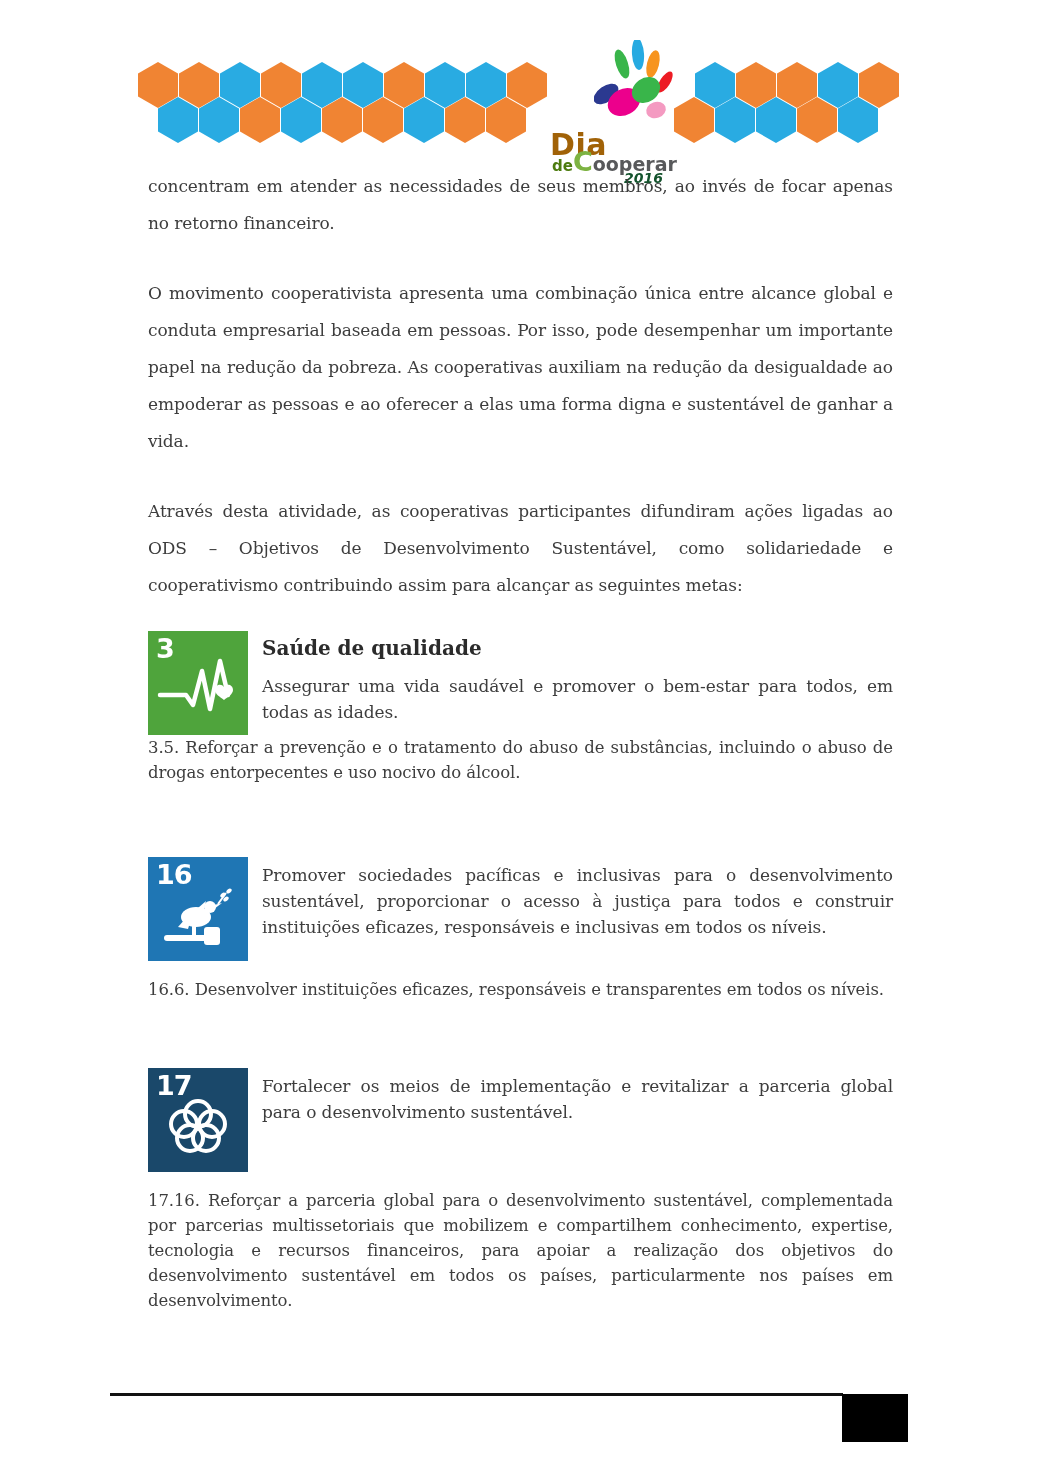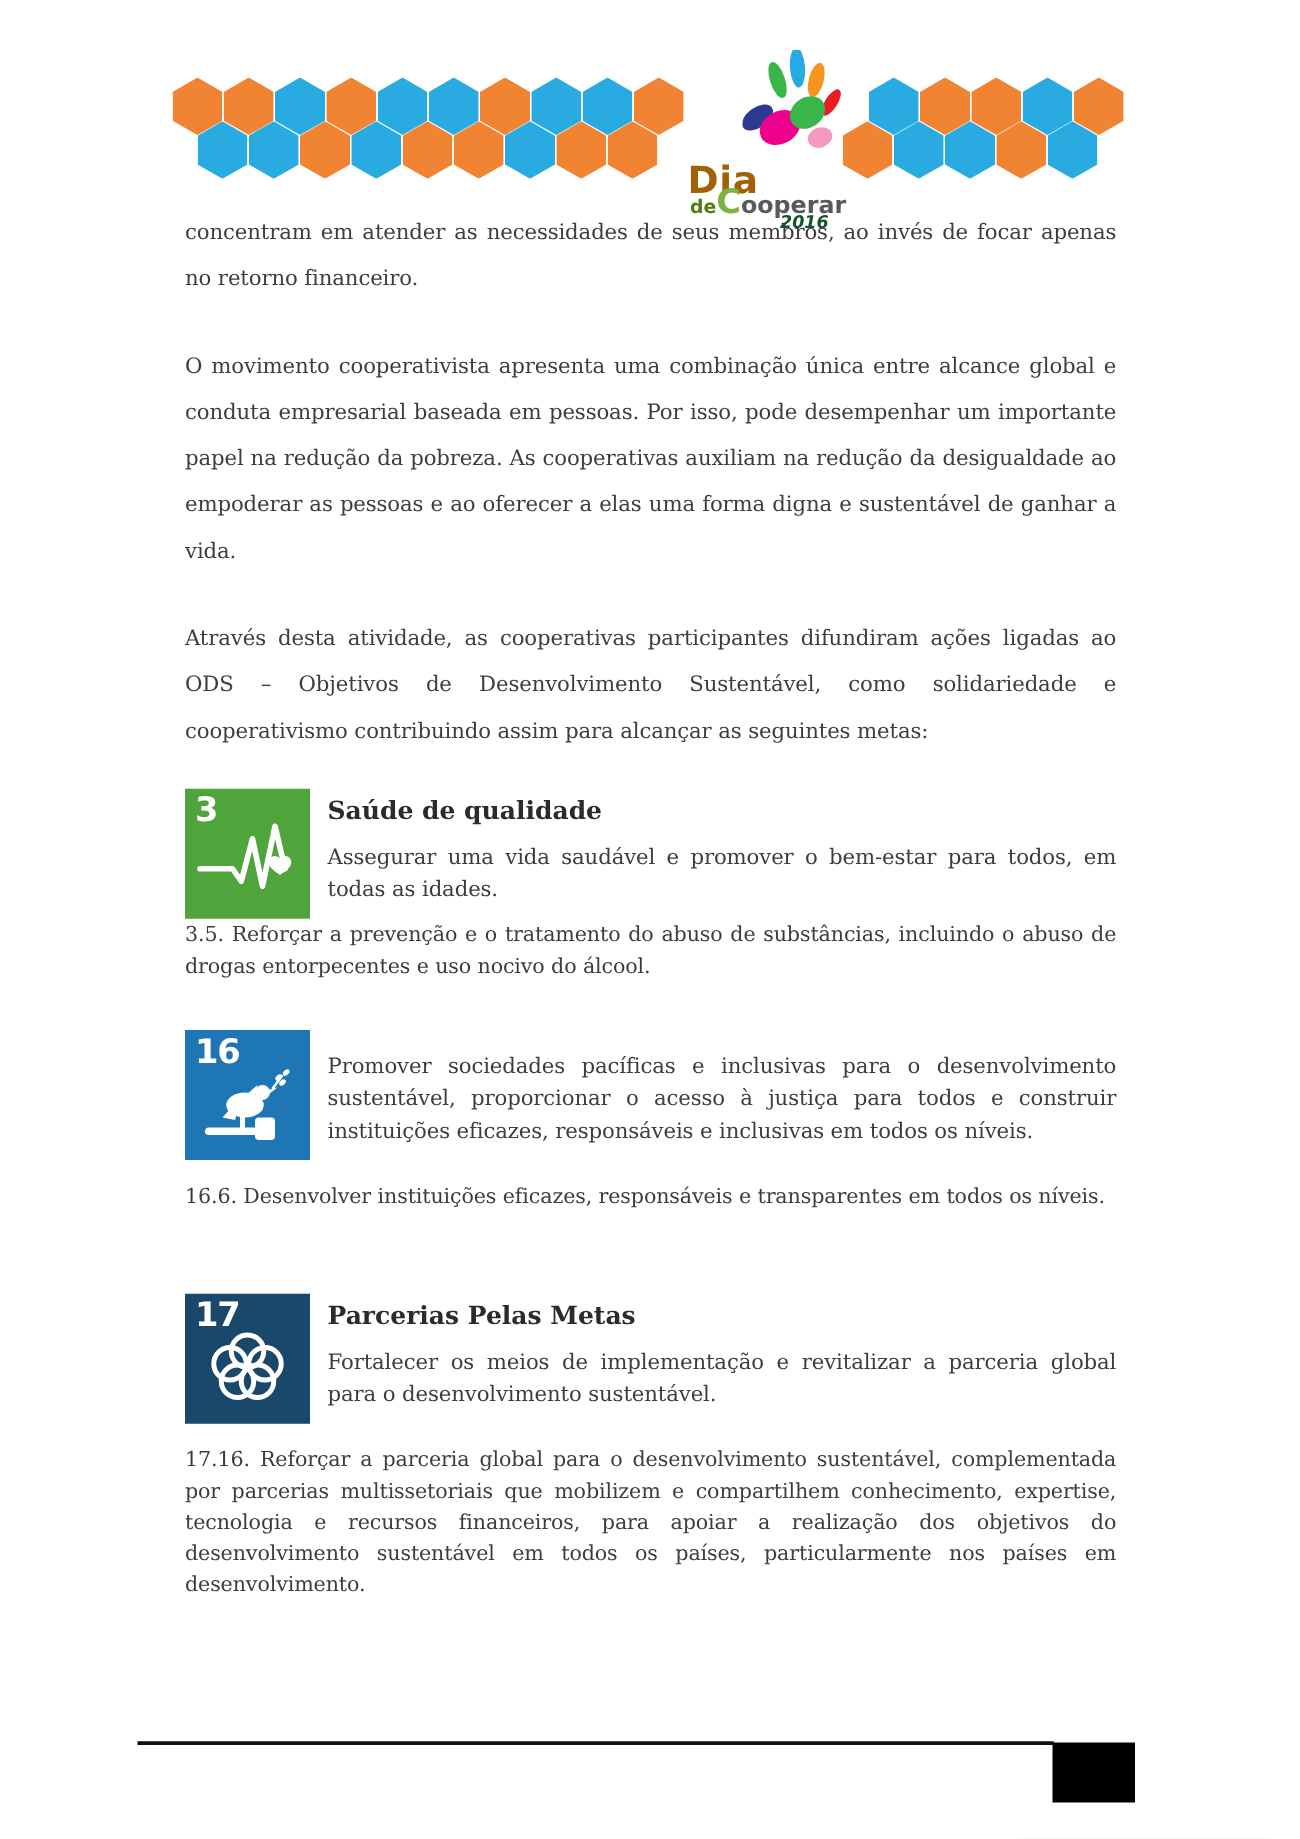--- a/index.html
+++ b/index.html
@@ -38,21 +38,21 @@
     font-family:"DejaVu Sans","Liberation Sans",sans-serif;
     font-weight:bold; font-size:27px; letter-spacing:-1px;
   }
   .goal-text { margin-left:14px; width:631px; padding-top:5px; }
   .goal-title { font-size:20px; font-weight:bold; color:#2b2b2b; margin-bottom:13px; }
   .goal-desc { font-size:17px; line-height:26px; text-align:justify; letter-spacing:-0.1px; }
   .target { font-size:16.5px; line-height:25px; text-align:justify; letter-spacing:-0.1px; }
 
   .mt-goal3  { margin-top:27px; }
   .mt-t35    { }
-  .mt-goal16 { margin-top:39px;align-items:center; }
+  .mt-goal16 { margin-top:72px; }
   .mt-t166   { margin-top:16px; }
   .mt-goal17 { margin-top:66px; }
   .mt-t1716  { margin-top:16px; }
 
   
   .footer-line { position:absolute; left:110px; top:1393px; width:733px; height:3px; background:#111; }
   .page-num-box { position:absolute; left:842px; top:1394px; width:66px; height:48px; background:#000; }
 </style>
 </head>
 <body>
@@ -167,21 +167,20 @@
           <g fill="none" stroke="#ffffff" stroke-width="4">
             <circle cx="50" cy="46" r="13"></circle>
             <circle cx="36" cy="56" r="13"></circle>
             <circle cx="64" cy="56" r="13"></circle>
             <circle cx="42" cy="70" r="13"></circle>
             <circle cx="58" cy="70" r="13"></circle>
           </g>
         </svg>
       </div>
       <div class="goal-text">
-        <div class="goal-title">Parcerias Pelas Metas</div>
         <div class="goal-desc">Fortalecer os meios de implementação e revitalizar a parceria global para o desenvolvimento sustentável.</div>
       </div>
     </div>
     <p class="target mt-t1716">17.16. Reforçar a parceria global para o desenvolvimento sustentável, complementada por parcerias multissetoriais que mobilizem e compartilhem conhecimento, expertise, tecnologia e recursos financeiros, para apoiar a realização dos objetivos do desenvolvimento sustentável em todos os países, particularmente nos países em desenvolvimento.</p>
 
   </div>
 
   <div class="footer-line"></div>
   <div class="page-num-box"></div>
 

